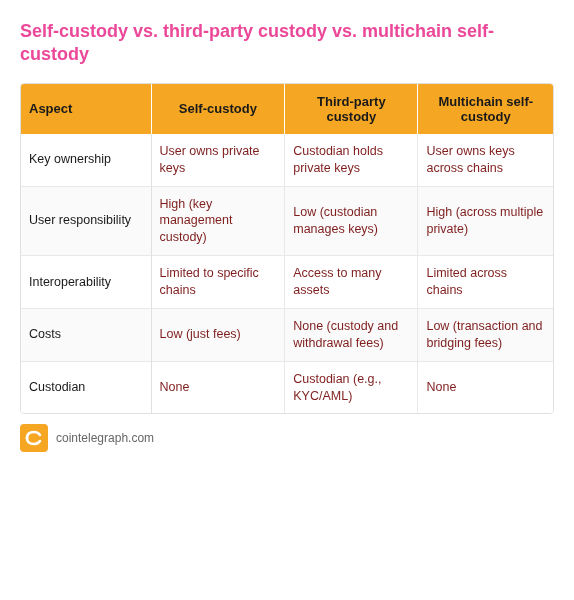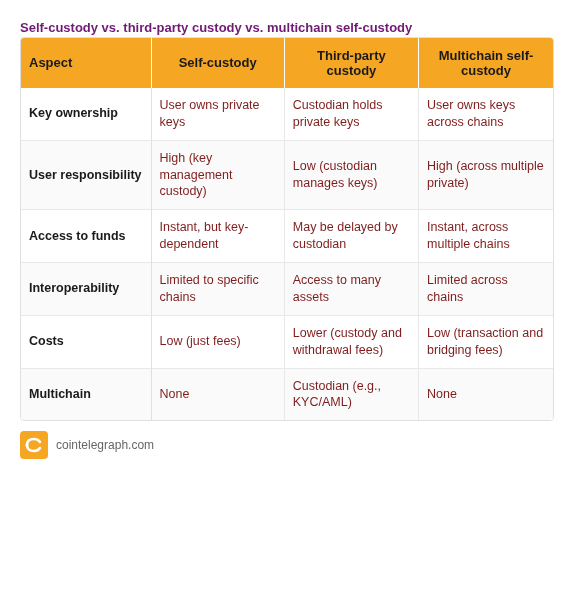--- a/index.html
+++ b/index.html
@@ -4,23 +4,24 @@
   <style>
     * { box-sizing: border-box; margin: 0; padding: 0; }
     body {
       font-family: Arial, Helvetica, sans-serif;
       background: #ffffff;
       width: 574px;
       min-height: 600px;
       padding: 20px;
     }
     .title {
-      font-size: 13px;
+      font-size: 18px;
       font-weight: 700;
-      color: #701a75;
+      color: #ec4899;
+      margin-bottom: 16px;
       line-height: 1.3;
     }
     .table-wrapper {
       border: 1px solid #e0e0e0;
       border-radius: 4px;
       overflow: hidden;
     }
     table {
       width: 100%;
       border-collapse: collapse;
@@ -68,21 +69,21 @@
     tbody td {
       padding: 9px 8px;
       vertical-align: middle;
       color: #7f1d1d;
       border-right: 1px solid #e8e8e8;
       text-align: left;
       line-height: 1.35;
     }
     tbody td:first-child {
       text-align: left;
-      font-weight: 700;
+      font-weight: 400;
       color: #1a1a1a;
       font-size: 12.5px;
       border-right: 1px solid #e0e0e0;
     }
     tbody td:last-child {
       border-right: none;
     }
     .footer {
       display: flex;
       align-items: center;
@@ -132,39 +133,33 @@
           <td>Custodian holds private keys</td>
           <td>User owns keys across chains</td>
         </tr>
         <tr>
           <td>User responsibility</td>
           <td>High (key management custody)</td>
           <td>Low (custodian manages keys)</td>
           <td>High (across multiple private)</td>
         </tr>
         <tr>
-          <td>Access to funds</td>
-          <td>Instant, but key-dependent</td>
-          <td>May be delayed by custodian</td>
-          <td>Instant, across multiple chains</td>
-        </tr>
-        <tr>
           <td>Interoperability</td>
           <td>Limited to specific chains</td>
           <td>Access to many assets</td>
           <td>Limited across chains</td>
         </tr>
         <tr>
           <td>Costs</td>
           <td>Low (just fees)</td>
-          <td>Lower (custody and withdrawal fees)</td>
+          <td>None (custody and withdrawal fees)</td>
           <td>Low (transaction and bridging fees)</td>
         </tr>
         <tr>
-          <td>Multichain</td>
+          <td>Custodian</td>
           <td>None</td>
           <td>Custodian (e.g., KYC/AML)</td>
           <td>None</td>
         </tr>
       </tbody>
   </table>
 </div>
 
 <div class="footer">
   <div class="footer-logo">

